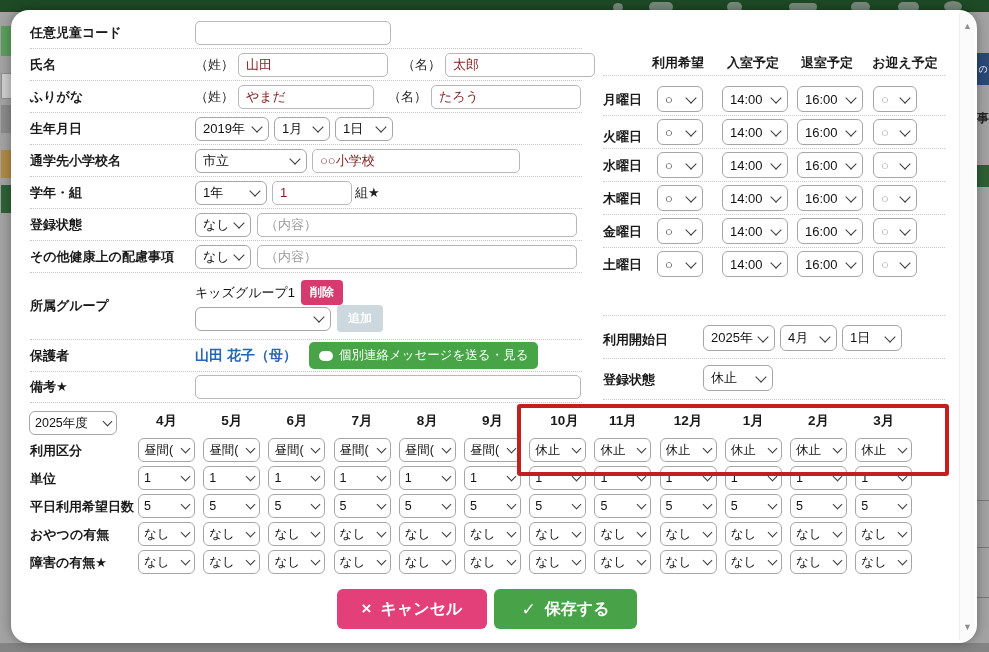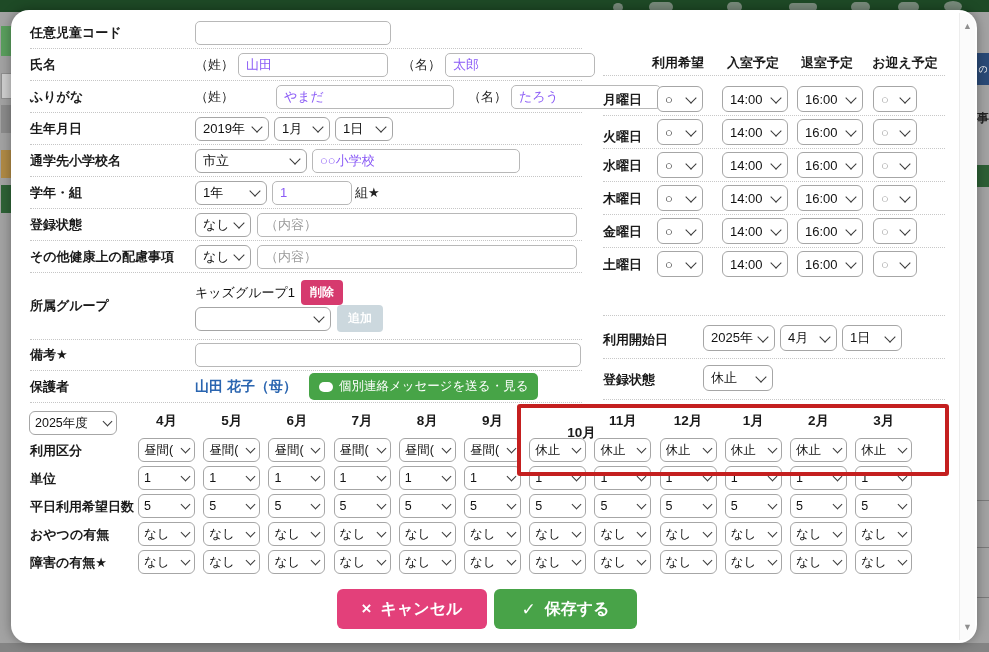--- a/index.html
+++ b/index.html
@@ -21,21 +21,21 @@
        border-radius:6px;background:#fff;height:26px;padding:0 7px;font-size:13px;color:#111;
        box-sizing:border-box;cursor:default;}
   .sel .val{overflow:hidden;white-space:nowrap;}
   .sel .chev{width:7px;height:7px;border-right:1.7px solid #3a3a3a;border-bottom:1.7px solid #3a3a3a;
        transform:rotate(45deg);margin-left:5px;margin-top:-3px;flex:0 0 auto;}
   .sel.small{height:24px;font-size:12.5px;padding:0 5px;}
   .sel.small .chev{width:6px;height:6px;}
   .sel.gray .val{color:#999;}
 
   .inp{border:1px solid #b8b8b8;border-radius:5px;height:24px;padding:0 7px;font-size:13px;
-       box-sizing:border-box;background:#fff;color:#8b5cf6;}
+       box-sizing:border-box;background:#fff;color:#7f1d1d;}
   .inp::placeholder{color:#9a9a9a;}
 
   
   .form-left{position:absolute;left:19px;top:7px;width:552px;}
   .frow{display:flex;align-items:center;border-bottom:1px dotted #c6c6c6;box-sizing:border-box;height:32px;}
   .frow .sel{height:24px;text-align:right;}
   .flabel{width:165px;flex:0 0 auto;font-size:13px;font-weight:bold;color:#1a1a1a;}
   .plabel{font-size:13px;color:#222;margin-right:4px;white-space:nowrap;}
   .frow.group{height:67px;}
   .frow.guardian{height:32px;}
@@ -117,21 +117,21 @@
         <span class="flabel">氏名</span>
         <span class="plabel">（姓）</span>
         <input class="inp" style="width: 150px;" value="山田">
         <span class="plabel" style="margin-left:14px">（名）</span>
         <input class="inp" style="width: 150px;" value="太郎">
       </div>
 
       <div class="frow">
         <span class="flabel">ふりがな</span>
         <span class="plabel">（姓）</span>
-        <input class="inp" style="width: 178px; margin-left: 38px;" value="やまだ">
+        <input class="inp" style="width: 136px;" value="やまだ">
         <span class="plabel" style="margin-left:14px">（名）</span>
         <input class="inp" style="width: 150px;" value="たろう">
       </div>
 
       <div class="frow">
         <span class="flabel">生年月日</span>
         <div class="sel" style="width:74px">
             <span class="val">2019年</span>
             <span class="chev"></span>
           </div>
@@ -190,34 +190,34 @@
             <button class="btn-del">削除</button>
           </div>
           <div class="gline">
             <div class="sel" style="width:136px">
                 <span class="val"></span>
                 <span class="chev"></span>
               </div>
             <button class="btn-add">追加</button>
           </div>
         </div>
-      </div>
-
-      <div class="frow note">
-        <span class="flabel">備考★</span>
-        <input class="inp" style="width: 386px;">
       </div>
 
       <div class="frow guardian">
         <span class="flabel">保護者</span>
         <span class="guardian-name">山田 花子（母）</span>
         <button class="btn-msg">
           <span class="bubble"></span>
           <span>個別連絡メッセージを送る・見る</span>
         </button>
+      </div>
+
+      <div class="frow note">
+        <span class="flabel">備考★</span>
+        <input class="inp" style="width: 386px;">
       </div>
     </div>
 
     <span class="abs whead" style="left:637px;top:44px;width:60px">利用希望</span>
     <span class="abs whead" style="left:712px;top:44px;width:60px">入室予定</span>
     <span class="abs whead" style="left:786px;top:44px;width:60px">退室予定</span>
     <span class="abs whead" style="left:858px;top:44px;width:72px">お迎え予定</span>
     <div class="rsep" style="top:65px"></div>
     <div id="weekly-host">
         <div class="abs bold13" style="left: 592px; top: 81px;">月曜日</div>
@@ -356,21 +356,21 @@
         <span class="val">2025年度</span>
         <span class="chev"></span>
       </div>
     <div id="monthly-host">
         <div class="abs mlabel" style="left: 127px; top: 402px; width: 57px;">4月</div>
         <div class="abs mlabel" style="left: 192.2px; top: 402px; width: 57px;">5月</div>
         <div class="abs mlabel" style="left: 257.4px; top: 402px; width: 57px;">6月</div>
         <div class="abs mlabel" style="left: 322.6px; top: 402px; width: 57px;">7月</div>
         <div class="abs mlabel" style="left: 387.8px; top: 402px; width: 57px;">8月</div>
         <div class="abs mlabel" style="left: 453px; top: 402px; width: 57px;">9月</div>
-        <div class="abs mlabel" style="left: 542px; top: 402px; width: 57px; margin-top: 12px;">10月</div>
+        <div class="abs mlabel" style="left: 525px; top: 402px; width: 57px;">10月</div>
         <div class="abs mlabel" style="left: 583.4px; top: 402px; width: 57px;">11月</div>
         <div class="abs mlabel" style="left: 648.6px; top: 402px; width: 57px;">12月</div>
         <div class="abs mlabel" style="left: 713.8px; top: 402px; width: 57px;">1月</div>
         <div class="abs mlabel" style="left: 779px; top: 402px; width: 57px;">2月</div>
         <div class="abs mlabel" style="left: 844.2px; top: 402px; width: 57px;">3月</div>
         <div class="abs bold13" style="left: 19px; top: 432px;">利用区分</div>
         <div class="sel abs small" style="left: 127px; top: 428px; width: 57px;">
           <span class="val">昼間(</span>
           <span class="chev"></span>
         </div>

